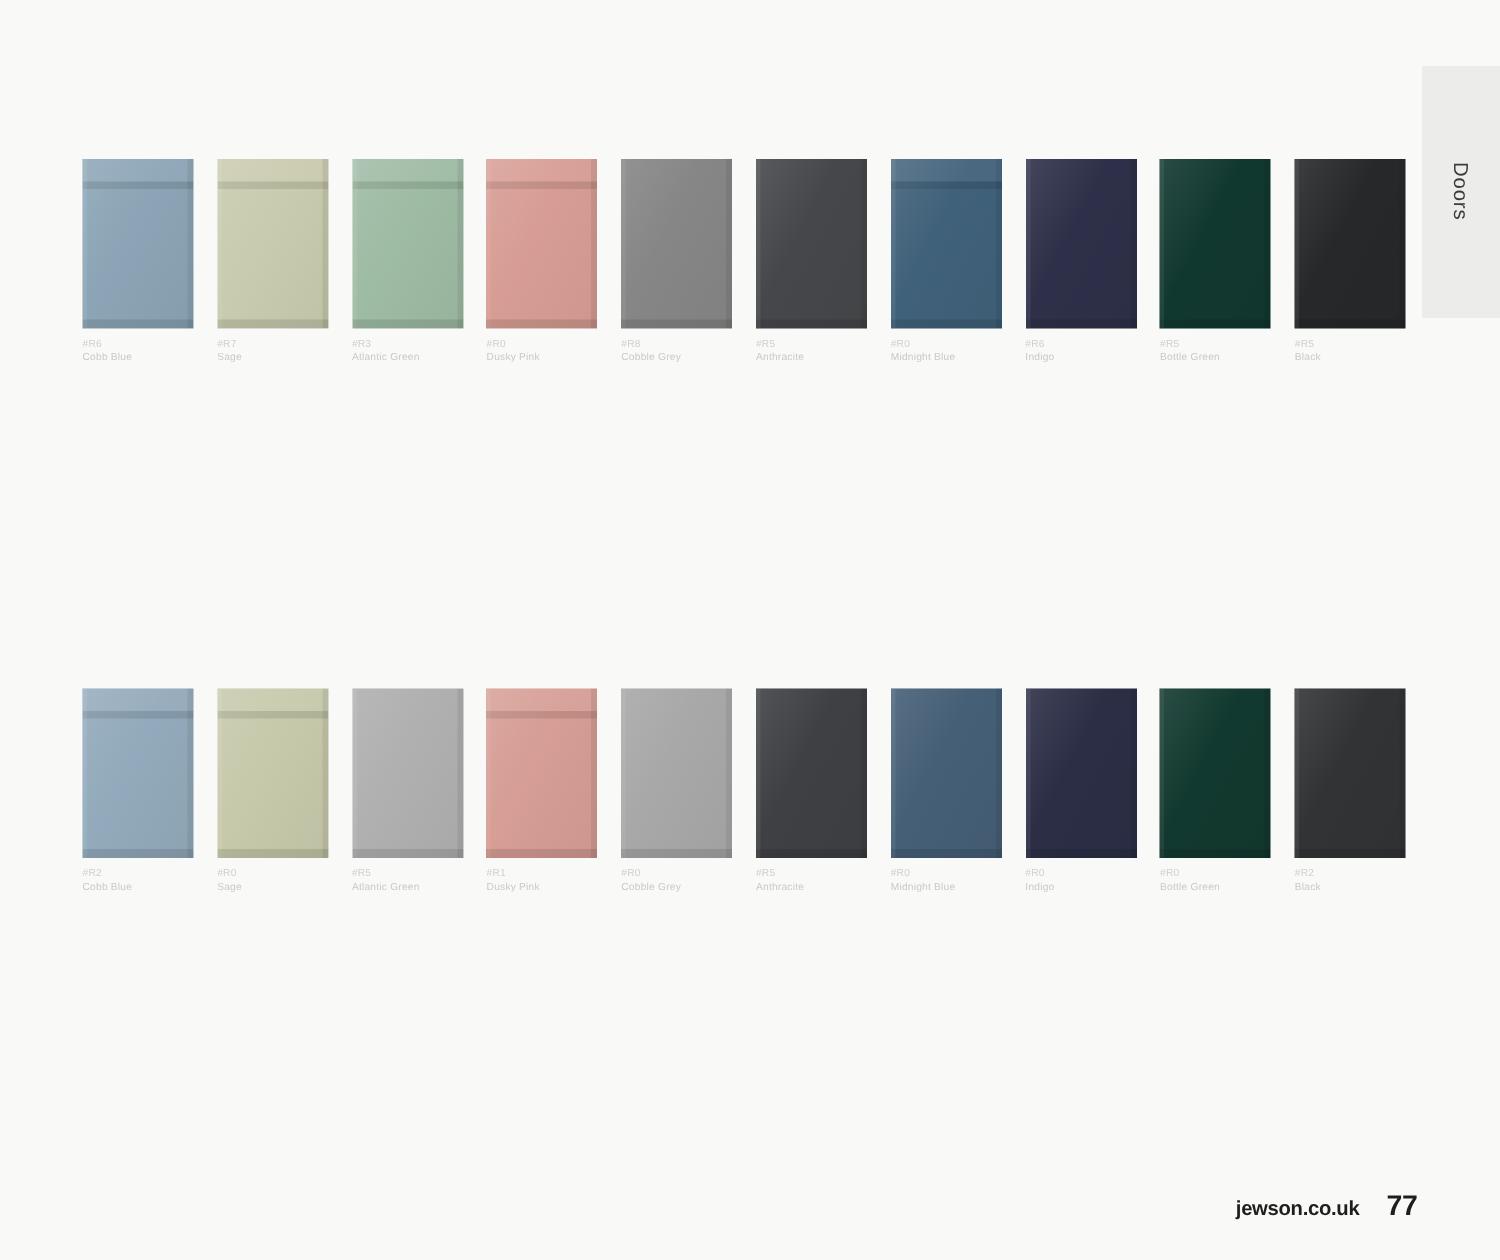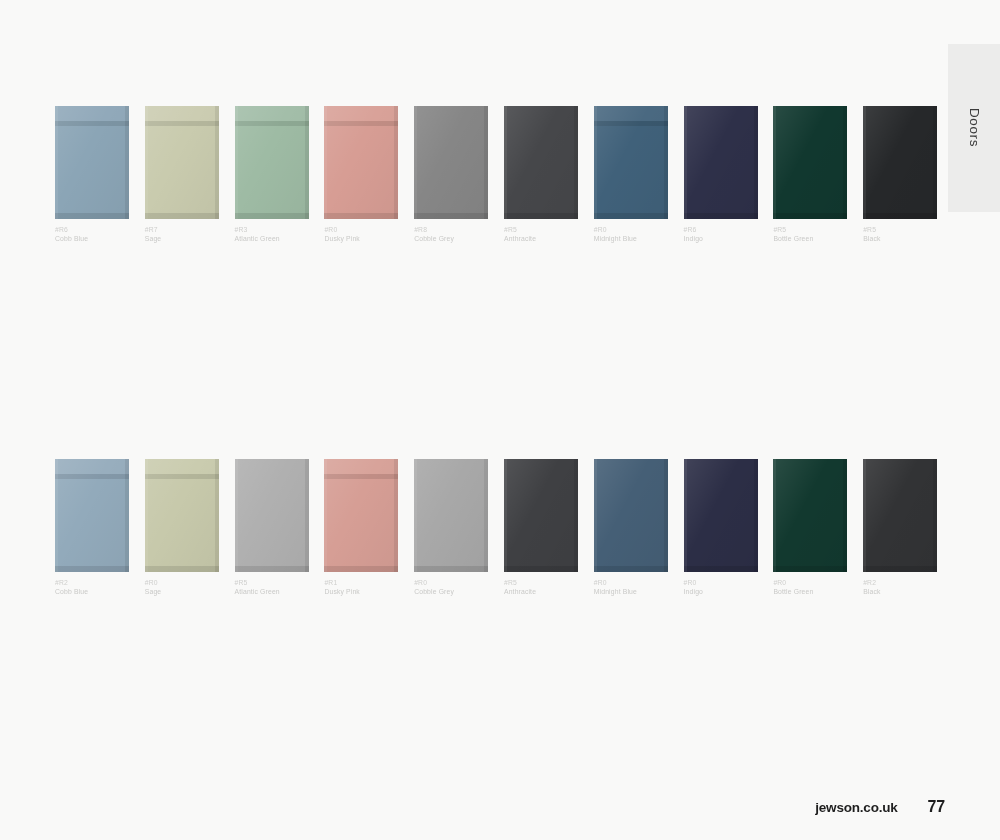--- a/index.html
+++ b/index.html
@@ -123,30 +123,30 @@
     display: block;
   }
 
   
   .footer {
     position: absolute;
     right: 55px;
     bottom: 24px;
     display: flex;
     align-items: baseline;
-    gap: 30px;
+    gap: 18px;
   }
   .footer-site {
     font-size: 13.5px;
     color: #1e1e1e;
     font-weight: 700;
     letter-spacing: -0.2px;
   }
   .footer-page {
-    font-size: 16px;
+    font-size: 19px;
     color: #1e1e1e;
     font-weight: 700;
     letter-spacing: -0.2px;
   }
 </style>
 </head>
 <body>
 
 <div class="page">
 

